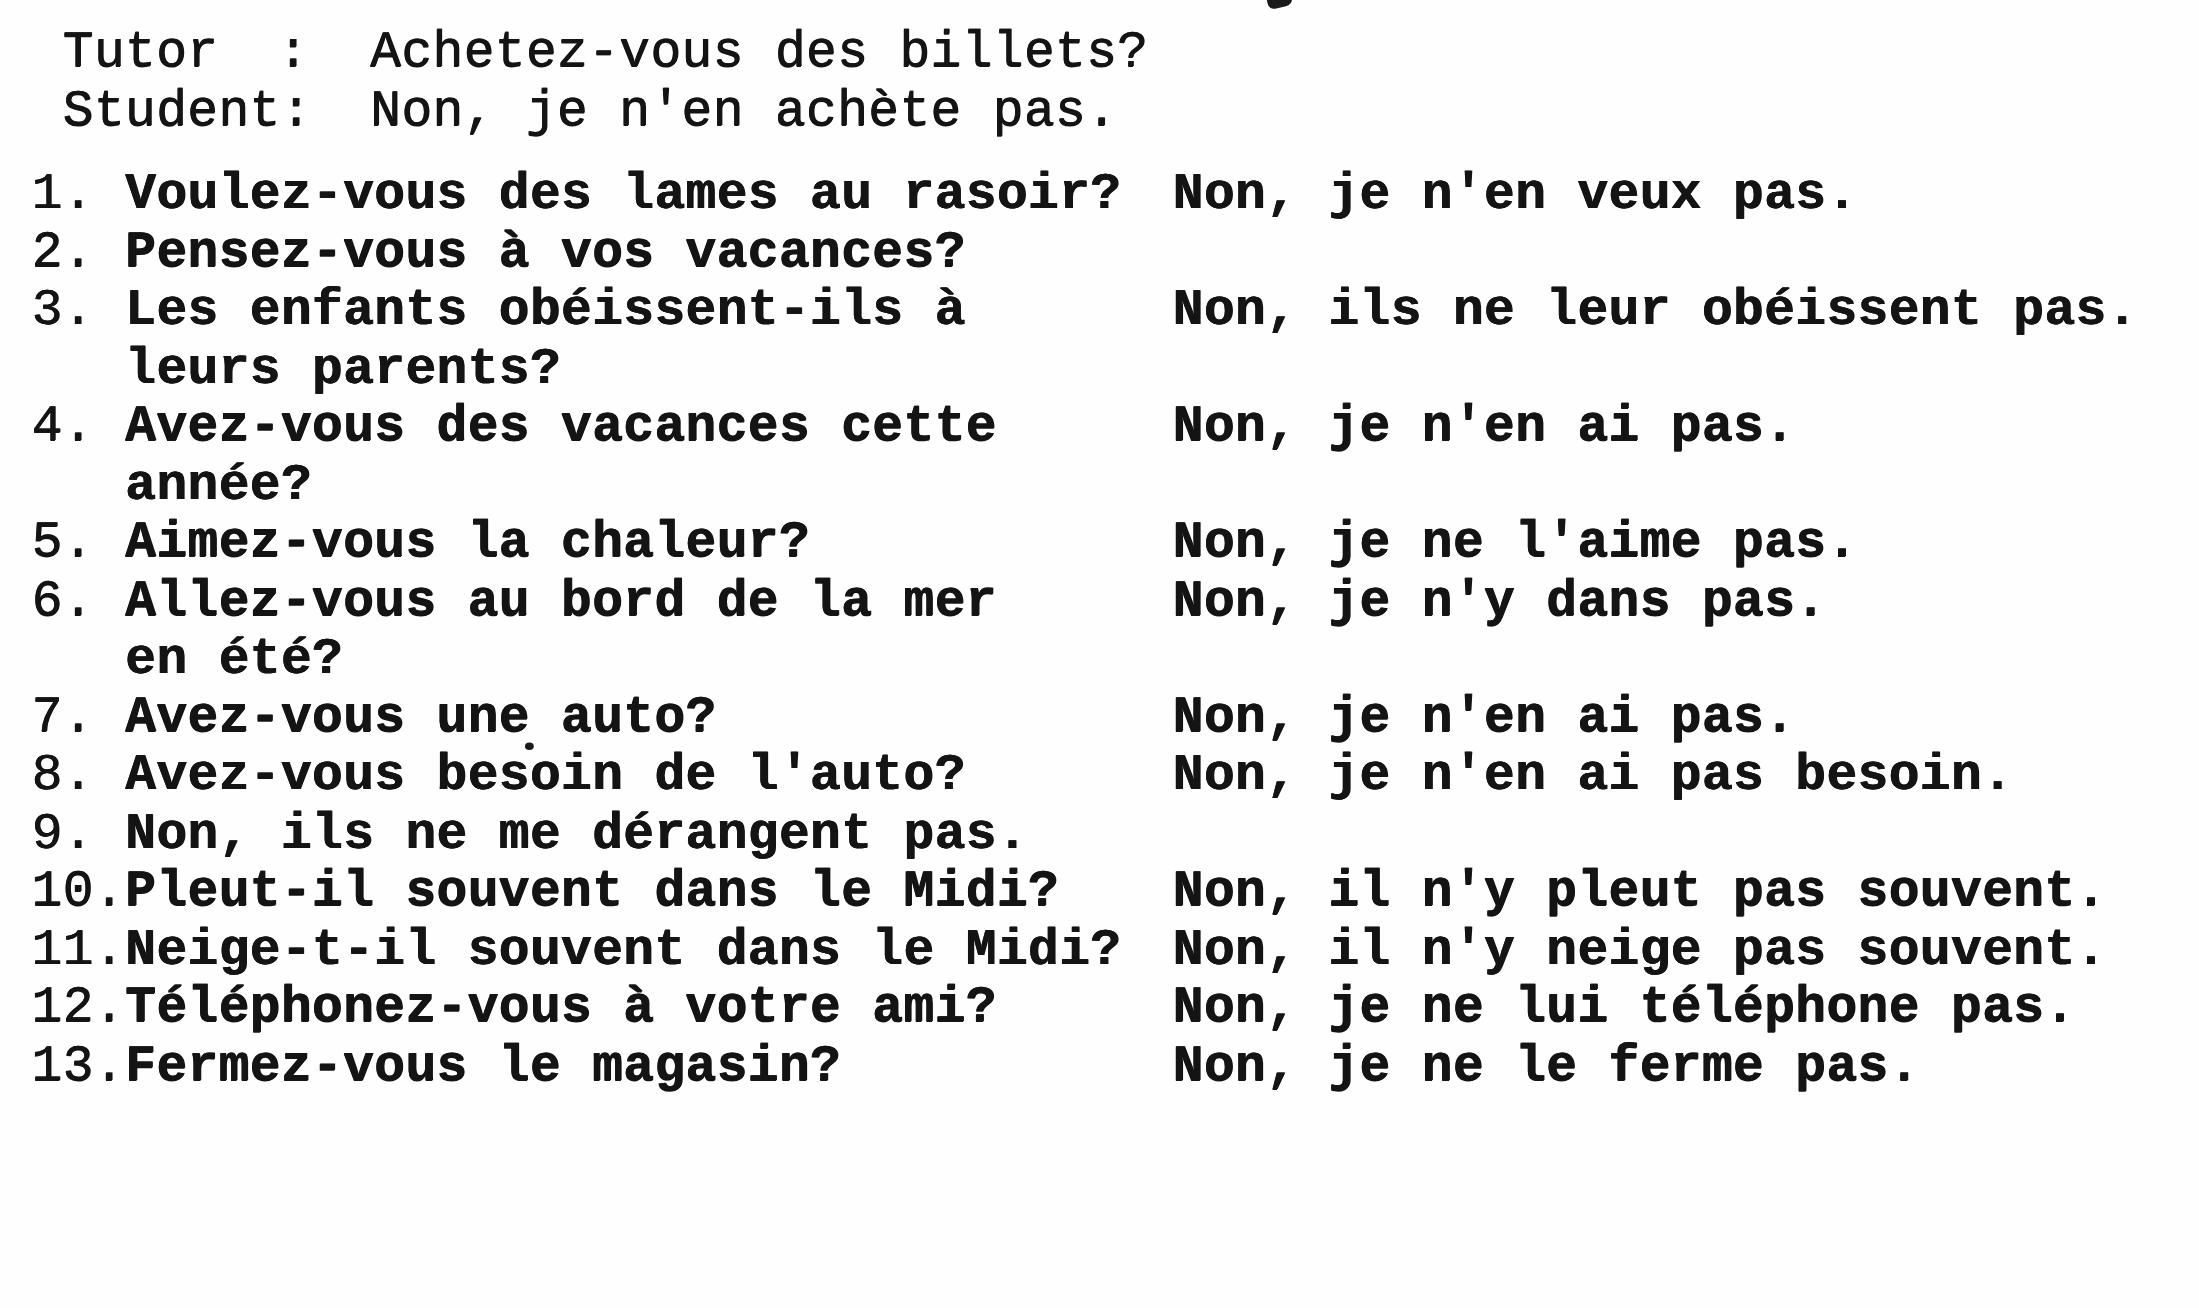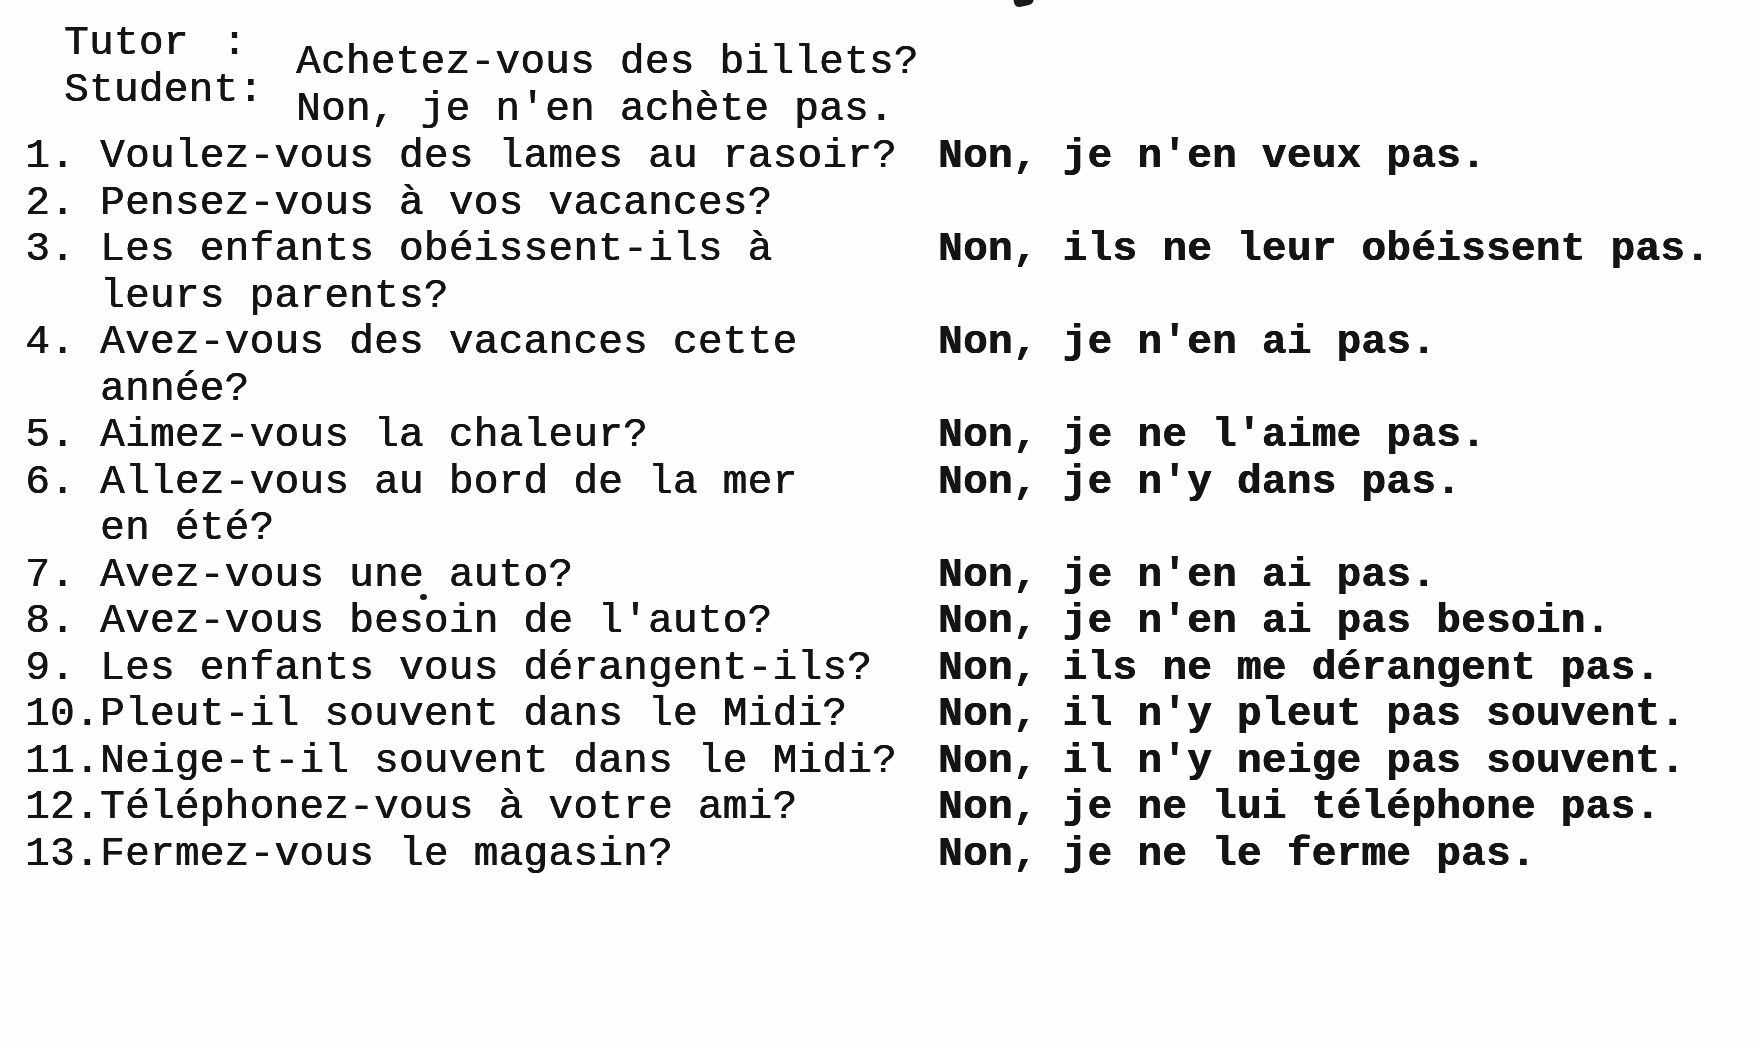--- a/index.html
+++ b/index.html
@@ -26,23 +26,23 @@
     position: absolute;
     left: 0;
     top: 20px;
     width: 1759px;
   }
   .ex-row {
     position: relative;
     height: 46.5px;
     white-space: pre;
   }
-  .ex-label   { position: absolute; left: 64px;  top: 0; }
+  .ex-label   { position: absolute; left: 50px;  top: 0; }
   .ex-sep     { position: absolute; left: 222px; top: 0; }
-  .ex-text    { position: absolute; left: 296px; top: 0; margin-top: 19px; }
+  .ex-text    { position: absolute; left: 296px; top: 0; }
 
   
   .items {
     position: absolute;
     left: 0;
     top: 133px;
     width: 1759px;
   }
   .item-row {
     display: grid;
@@ -52,20 +52,21 @@
   }
   .item-row .num {
     text-align: right;
     padding-right: 0;
     align-self: start;
     margin-right: 25px;
   }
   .item-row .question {
     white-space: pre-line;
     align-self: start;
+    font-weight: bold;
   }
   .item-row .answer {
     white-space: pre;
     align-self: start;
     font-weight: bold;
   }
 
   
   .artifact-top {
     position: absolute;
@@ -153,21 +154,20 @@
     </div>
 
     <div class="item-row">
       <span class="num">8.</span>
       <span class="question">Avez-vous besoin de l'auto?</span>
       <span class="answer">Non, je n'en ai pas besoin.</span>
     </div>
 
     <div class="item-row">
       <span class="num">9.</span>
-      <span class="question">Les enfants vous dérangent-ils?</span>
       <span class="answer">Non, ils ne me dérangent pas.</span>
     </div>
 
     <div class="item-row">
       <span class="num">10.</span>
       <span class="question">Pleut-il souvent dans le Midi?</span>
       <span class="answer">Non, il n'y pleut pas souvent.</span>
     </div>
 
     <div class="item-row">

